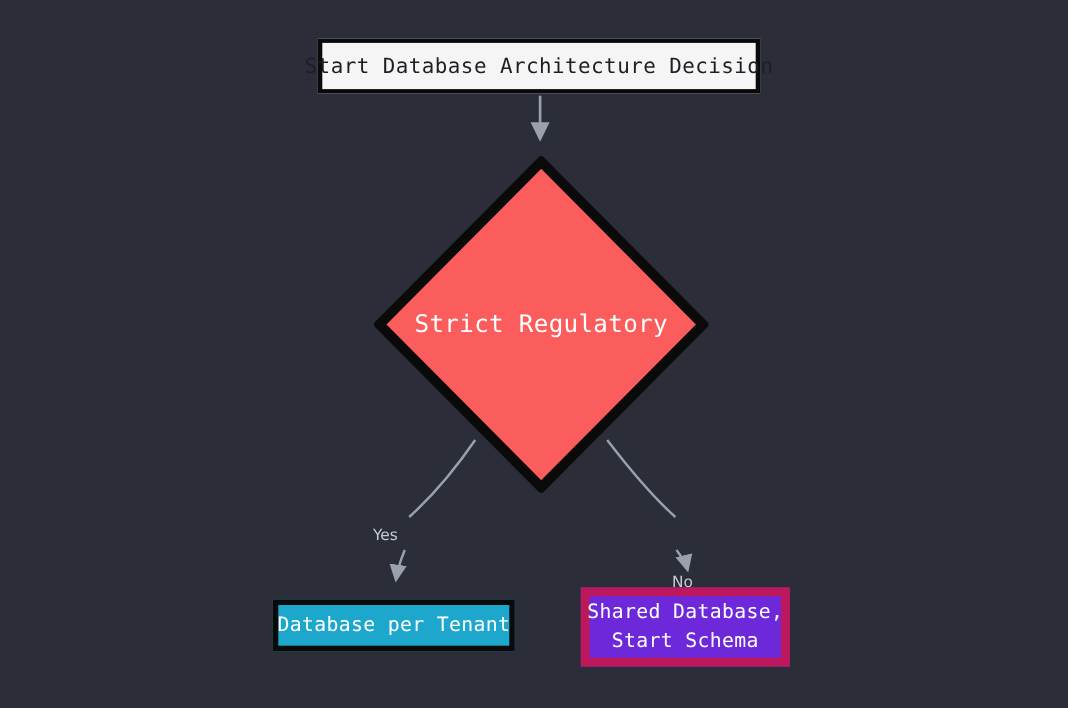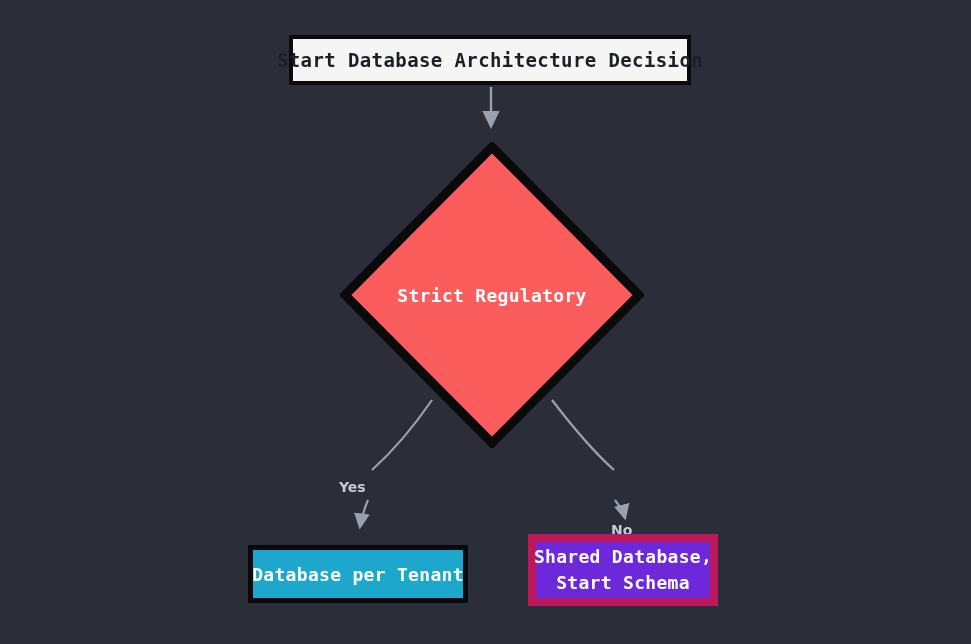--- a/index.html
+++ b/index.html
@@ -12,21 +12,20 @@
     height: 644px;
     background: #2b2e38;
     font-family: "DejaVu Sans Mono", "Liberation Mono", monospace;
     overflow: hidden;
   }
   #canvas {
     position: relative;
     width: 971px;
     height: 644px;
     background: #2b2e38;
-    font-weight: bold;
   }
   #edge-layer {
     position: absolute;
     left: 0;
     top: 0;
     width: 971px;
     height: 644px;
     pointer-events: none;
   }
 
@@ -67,36 +66,36 @@
     width: 100%;
     height: 100%;
   }
   .node-decision-label {
     position: absolute;
     left: 0;
     top: 0;
     width: 304px;
     height: 306px;
     display: flex;
-    align-items: center;
+    flex-direction: column;
     justify-content: center;
     color: #ffffff;
-    font-size: 18px;
+    font-size: 22px;
     line-height: 27px;
     letter-spacing: 0.3px;
     white-space: pre;
     text-align: center;
   }
 
   
   .node-yes {
     left: 248px;
     top: 545px;
     width: 220px;
-    height: 58px;
+    height: 47px;
     background: #1ea7cc;
     border: 5px solid #0a0a0a;
     color: #ffffff;
     font-size: 18px;
     letter-spacing: 0.3px;
   }
   .node-no {
     left: 528px;
     top: 534px;
     width: 190px;

